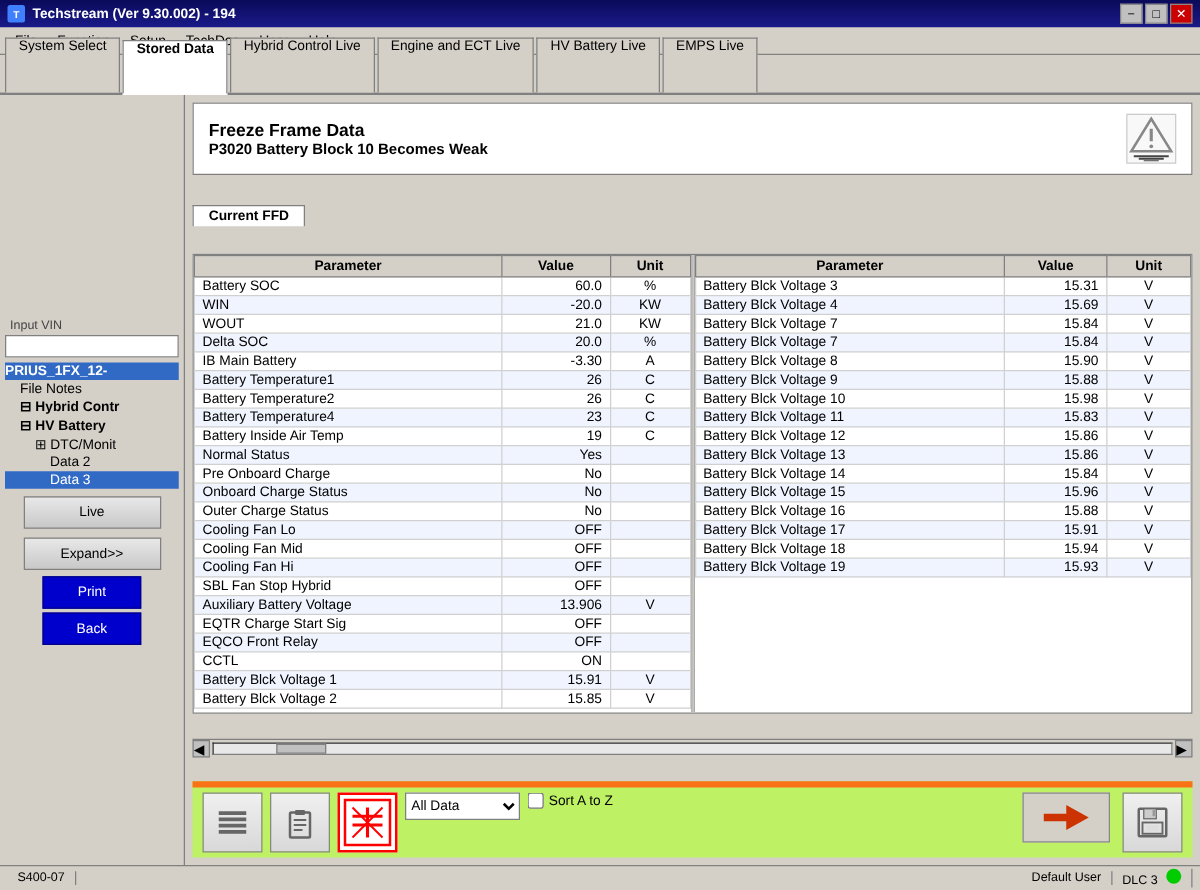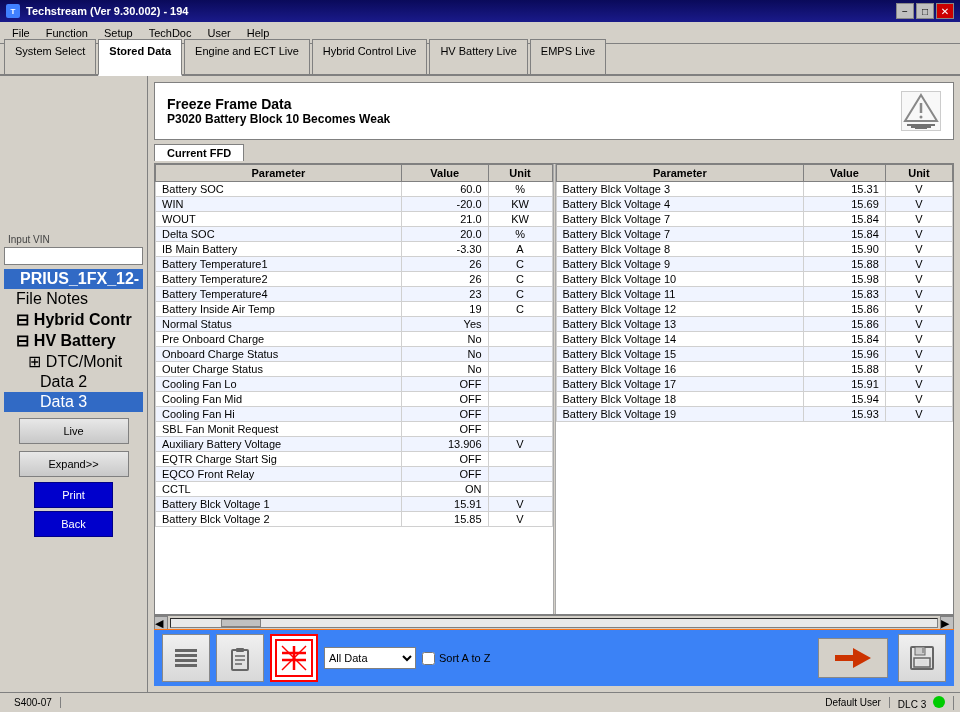--- a/index.html
+++ b/index.html
@@ -11,31 +11,31 @@
     .title-bar-controls { margin-left: auto; display: flex; gap: 2px; }
     .title-btn { width: 18px; height: 16px; font-size: 10px; display: flex; align-items: center; justify-content: center; cursor: pointer; border: 1px solid #888; background: #c0c0c0; color: black; }
     .title-btn.close { background: #cc0000; color: white; }
     
     
     .menu-bar { background: #d4d0c8; border-bottom: 1px solid #808080; height: 22px; display: flex; align-items: center; padding: 0 4px; }
     .menu-item { padding: 2px 8px; font-size: 11px; cursor: pointer; }
     
     
     .tab-bar { background: #d4d0c8; display: flex; align-items: flex-end; padding: 4px 4px 0 4px; border-bottom: 2px solid #808080; height: 32px; }
-    .tab { padding: 17px 10px; font-size: 11px; cursor: pointer; border: 1px solid #808080; border-bottom: none; background: #d4d0c8; margin-right: 2px; height: 18px; display: flex; align-items: flex-end; }
+    .tab { padding: 0 10px; font-size: 11px; cursor: pointer; border: 1px solid #808080; border-bottom: none; background: #d4d0c8; margin-right: 2px; height: 44px; display: flex; align-items: flex-start; }
     .tab.active { background: #ffffff; font-weight: bold; border-bottom: 2px solid white; margin-bottom: -2px; z-index: 1; }
     
     
     .main-layout { display: flex; height: calc(712px - 22px - 22px - 32px - 30px); }
     
     
     .sidebar { width: 148px; background: #d4d0c8; border-right: 1px solid #808080; padding: 4px; flex-shrink: 0; overflow: hidden; }
     .sidebar-label { font-size: 10px; color: #444; padding: 2px 4px; }
     .sidebar-input { width: 100%; height: 18px; font-size: 10px; border: 1px solid #808080; background: white; margin-bottom: 4px; }
-    .tree-item { font-size: 16px; padding: 1px 16px; cursor: pointer; white-space: nowrap; overflow: hidden; }
+    .tree-item { font-size: 11px; padding: 1px 0; cursor: pointer; white-space: nowrap; overflow: hidden; }
     .tree-item.selected { background: #316ac5; color: white; }
     .tree-item.bold { font-weight: bold; }
     .tree-indent { padding-left: 12px; }
     .tree-indent2 { padding-left: 24px; }
     .tree-indent3 { padding-left: 36px; }
     .sidebar-btn { width: 110px; height: 26px; margin: 2px auto; display: block; background: linear-gradient(to bottom, #e8e8e8, #c8c8c8); border: 1px solid #808080; cursor: pointer; font-size: 11px; }
     .sidebar-bottom { margin-top: 4px; display: flex; flex-direction: column; align-items: center; gap: 3px; }
     
     
     .content { flex: 1; background: #d4d0c8; padding: 6px; overflow: hidden; }
@@ -65,21 +65,21 @@
     
     .status-bar { height: 20px; background: #d4d0c8; border-top: 1px solid #808080; display: flex; align-items: center; padding: 0 6px; font-size: 10px; }
     .status-item { padding: 0 8px; border-right: 1px solid #808080; }
     .status-dot { width: 12px; height: 12px; background: #00cc00; border-radius: 50%; display: inline-block; margin-left: 4px; }
     
     
     .h-scroll { height: 14px; background: #d4d0c8; border-top: 1px solid #808080; display: flex; align-items: center; }
     .scroll-track { flex: 1; height: 10px; background: #e8e8e8; border: 1px inset #808080; margin: 0 2px; }
     .scroll-thumb { width: 40px; height: 100%; background: #c0c0c0; border: 1px solid #808080; margin-left: 50px; }
     
-    .bottom-toolbar { display: flex; align-items: center; padding: 4px 8px; background: #3b82f6; border-top: 1px solid #f97316; gap: 6px; }
+    .bottom-toolbar { display: flex; align-items: flex-start; padding: 4px 8px; background: #bef264; border-top: 5px solid #f97316; gap: 6px; }
     .icon-btn { width: 48px; height: 48px; background: linear-gradient(to bottom, #f0f0f0, #d8d8d8); border: 1px solid #888; cursor: pointer; display: flex; align-items: center; justify-content: center; font-size: 20px; }
     .red-border-btn { width: 48px; height: 48px; border: 2px solid red; background: white; cursor: pointer; display: flex; align-items: center; justify-content: center; padding: 2px; }
     .red-border-btn svg { width: 100%; height: 100%; }
     
     .right-arrow-btn { width: 70px; height: 40px; background: #d4d0c8; border: 1px solid #888; cursor: pointer; display: flex; align-items: center; justify-content: center; margin-left: auto; }
   </style>
 </head>
 <body>
 
 <div class="title-bar">
@@ -102,24 +102,24 @@
 </div>
 
 <div class="tab-bar">
   <div class="tab">
     <span>System Select</span>
   </div>
   <div class="tab active">
     <span>Stored Data</span>
   </div>
   <div class="tab">
+    <span>Hybrid Control Live</span>
+  </div>
+  <div class="tab">
     <span>Engine and ECT Live</span>
-  </div>
-  <div class="tab">
-    <span>Hybrid Control Live</span>
   </div>
   <div class="tab">
     <span>HV Battery Live</span>
   </div>
   <div class="tab">
     <span>EMPS Live</span>
   </div>
 </div>
 
 <div class="main-layout" style="height: calc(712px - 22px - 22px - 32px - 20px);">
@@ -143,21 +143,21 @@
       <div class="tree-item tree-indent3 selected">Data 3</div>
     </div>
     <div class="sidebar-bottom">
       <button class="sidebar-btn">Live</button>
       <button class="sidebar-btn">Expand&gt;&gt;</button>
       <button class="blue-btn">Print</button>
       <button class="blue-btn">Back</button>
     </div>
   </div>
 
-  <div class="content" style="overflow:hidden; display:flex; flex-direction:column;">
+  <div class="content" style="overflow:hidden; display:flex; flex-direction:column;gap:20px;">
 
     <div class="ff-header">
       <div>
         <div class="ff-title">Freeze Frame Data</div>
         <div class="ff-subtitle">P3020 Battery Block 10 Becomes Weak</div>
       </div>
       <div class="ff-icon">
         <svg width="36" height="36" viewBox="0 0 36 36">
           <polygon points="18,2 34,28 2,28" fill="none" stroke="#888" stroke-width="2"></polygon>
           <line x1="18" y1="10" x2="18" y2="20" stroke="#888" stroke-width="2.5"></line>
@@ -259,21 +259,21 @@
       <td>Cooling Fan Mid</td>
       <td class="value">OFF</td>
       <td class="unit"></td>
     </tr>
               <tr>
       <td>Cooling Fan Hi</td>
       <td class="value">OFF</td>
       <td class="unit"></td>
     </tr>
               <tr>
-      <td>SBL Fan Monit Request</td>
+      <td>SBL Fan Stop Hybrid</td>
       <td class="value">OFF</td>
       <td class="unit"></td>
     </tr>
               <tr>
       <td>Auxiliary Battery Voltage</td>
       <td class="value">13.906</td>
       <td class="unit">V</td>
     </tr>
               <tr>
       <td>EQTR Charge Start Sig</td>

